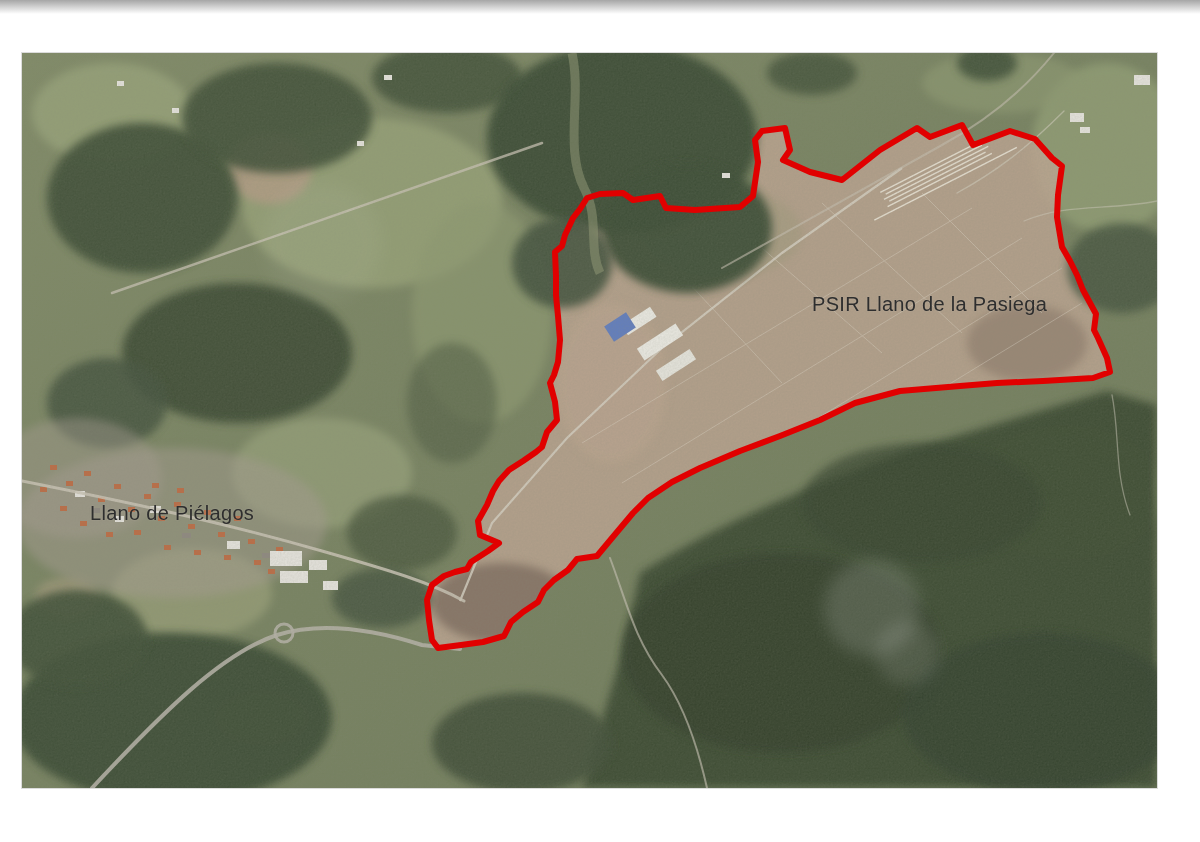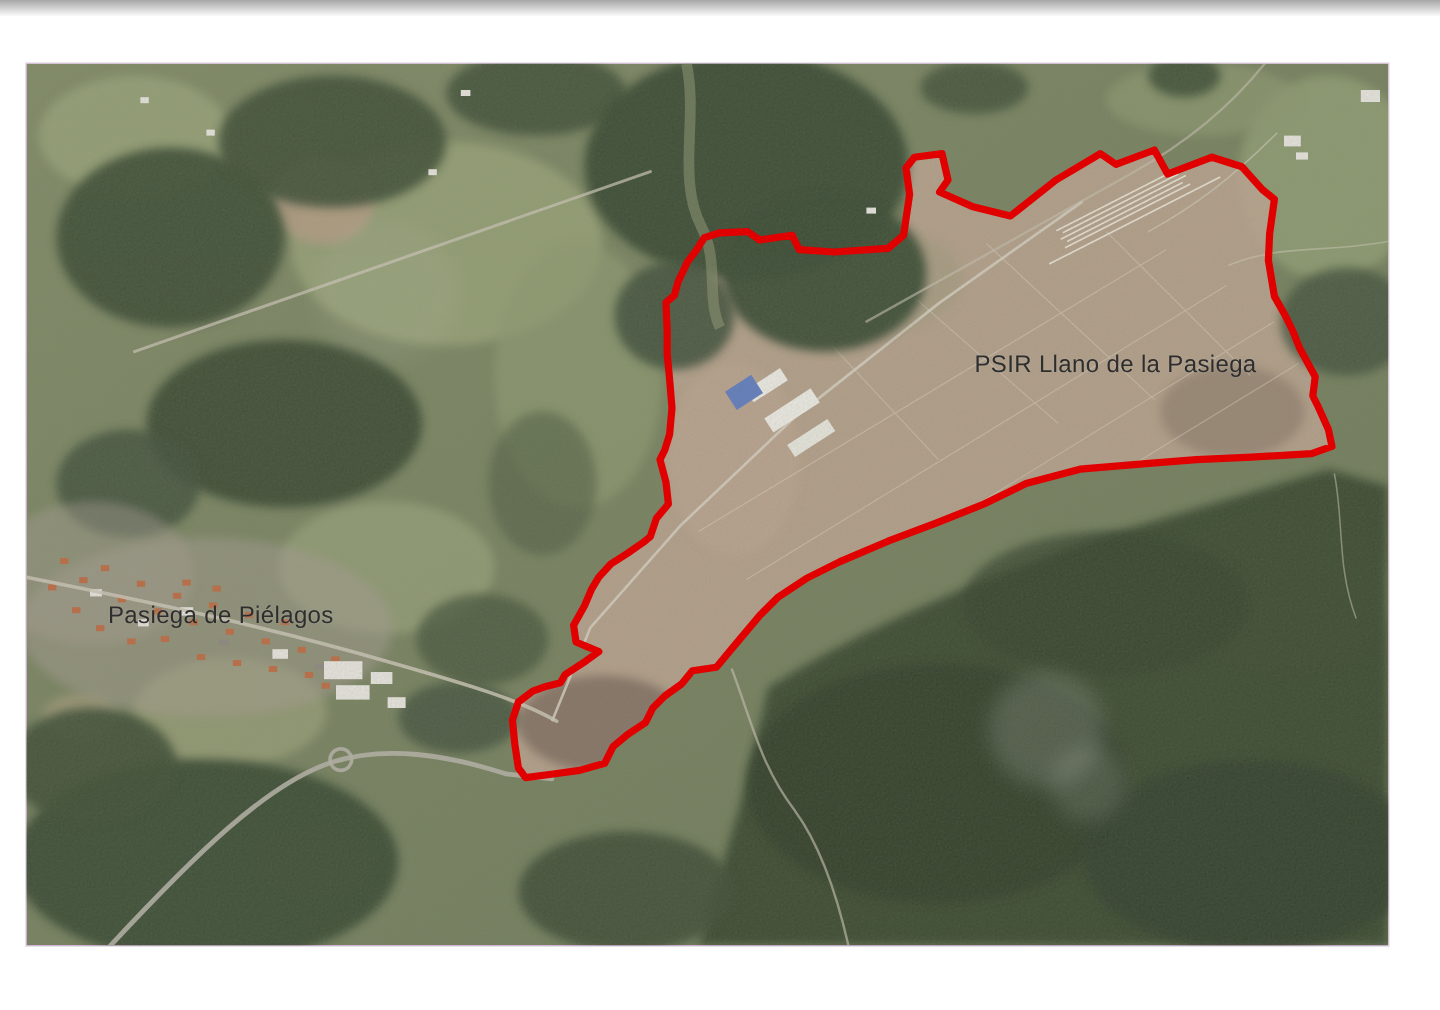--- a/index.html
+++ b/index.html
@@ -1,21 +1,21 @@
 <!DOCTYPE html>
 <html><head>
 <meta charset="utf-8">
 <style>
   html,body{margin:0;padding:0;background:#ffffff;}
   body{width:1200px;height:842px;position:relative;overflow:hidden;
        font-family:"Liberation Sans",sans-serif;}
   .top-strip{position:absolute;left:0;top:0;width:1200px;height:14px;
        background:linear-gradient(#a6a6a6,#ffffff);}
   .map-frame{position:absolute;left:22px;top:53px;width:1135px;height:735px;
-       overflow:hidden;box-shadow:0 0 0 1px #dcdcdc;background:#f0abfc;}
+       overflow:hidden;box-shadow:0 0 0 1px #dcdcdc;background:#fde047;}
   .map-frame svg{display:block;}
   .map-label{position:absolute;color:#2e2e2e;font-size:20px;font-weight:400;
        letter-spacing:0.3px;white-space:nowrap;pointer-events:none;
        text-shadow:0 0 2px rgba(200,195,185,0.35);}
   .map-label.psir{left:790px;top:240px;}
   .map-label.renedo{left:68px;top:449px;}
 </style>
 </head>
 <body>
 
@@ -193,14 +193,14 @@
       <circle cx="885" cy="600" r="32" fill="#ffffff" opacity="0.12" filter="url(#blur8)"></circle>
       <circle cx="300" cy="190" r="60" fill="#ffffff" opacity="0.05" filter="url(#blur8)"></circle>
     </g>
 
     <rect x="0" y="0" width="1135" height="735" filter="url(#grain)" opacity="0.5"></rect>
 
     <polygon id="boundary-poly" points="565,145 578,141 601,140 611,147 638,143 644,155 673,157 718,154 731,143 736,109 733,87 740,78 763,75 768,97 761,107 788,119 820,127 858,97 895,75 908,84 940,72 951,92 988,78 1013,86 1030,105 1040,113 1036,142 1035,164 1040,194 1048,208 1055,222 1061,237 1074,261 1072,277 1076,285 1085,305 1088,319 1071,325 1021,328 975,330 938,333 878,338 833,350 798,367 758,383 718,398 678,415 650,429 626,445 611,460 590,485 575,503 555,506 546,517 532,527 522,537 516,549 501,559 489,569 482,583 461,589 439,592 416,595 410,587 407,567 405,547 410,532 422,523 433,519 445,516 449,509 466,498 477,490 458,482 456,468 465,452 471,438 477,428 487,417 501,408 514,399 520,394 525,379 535,367 533,349 528,330 532,322 536,309 538,287 536,263 534,242 534,223 533,199 540,193 543,182 551,165 558,156" fill="none" stroke="#e10000" stroke-width="6" stroke-linejoin="round" stroke-linecap="round"></polygon>
   </svg>
 
   <div class="map-label psir" style="color: rgb(46, 46, 46);">PSIR Llano de la Pasiega</div>
-  <div class="map-label renedo" style="color: rgb(46, 46, 46);">Pasiega de Piélagos</div>
+  <div class="map-label renedo" style="color: rgb(46, 46, 46);">Llano de Piélagos</div>
 </div>
 
 </body></html>

